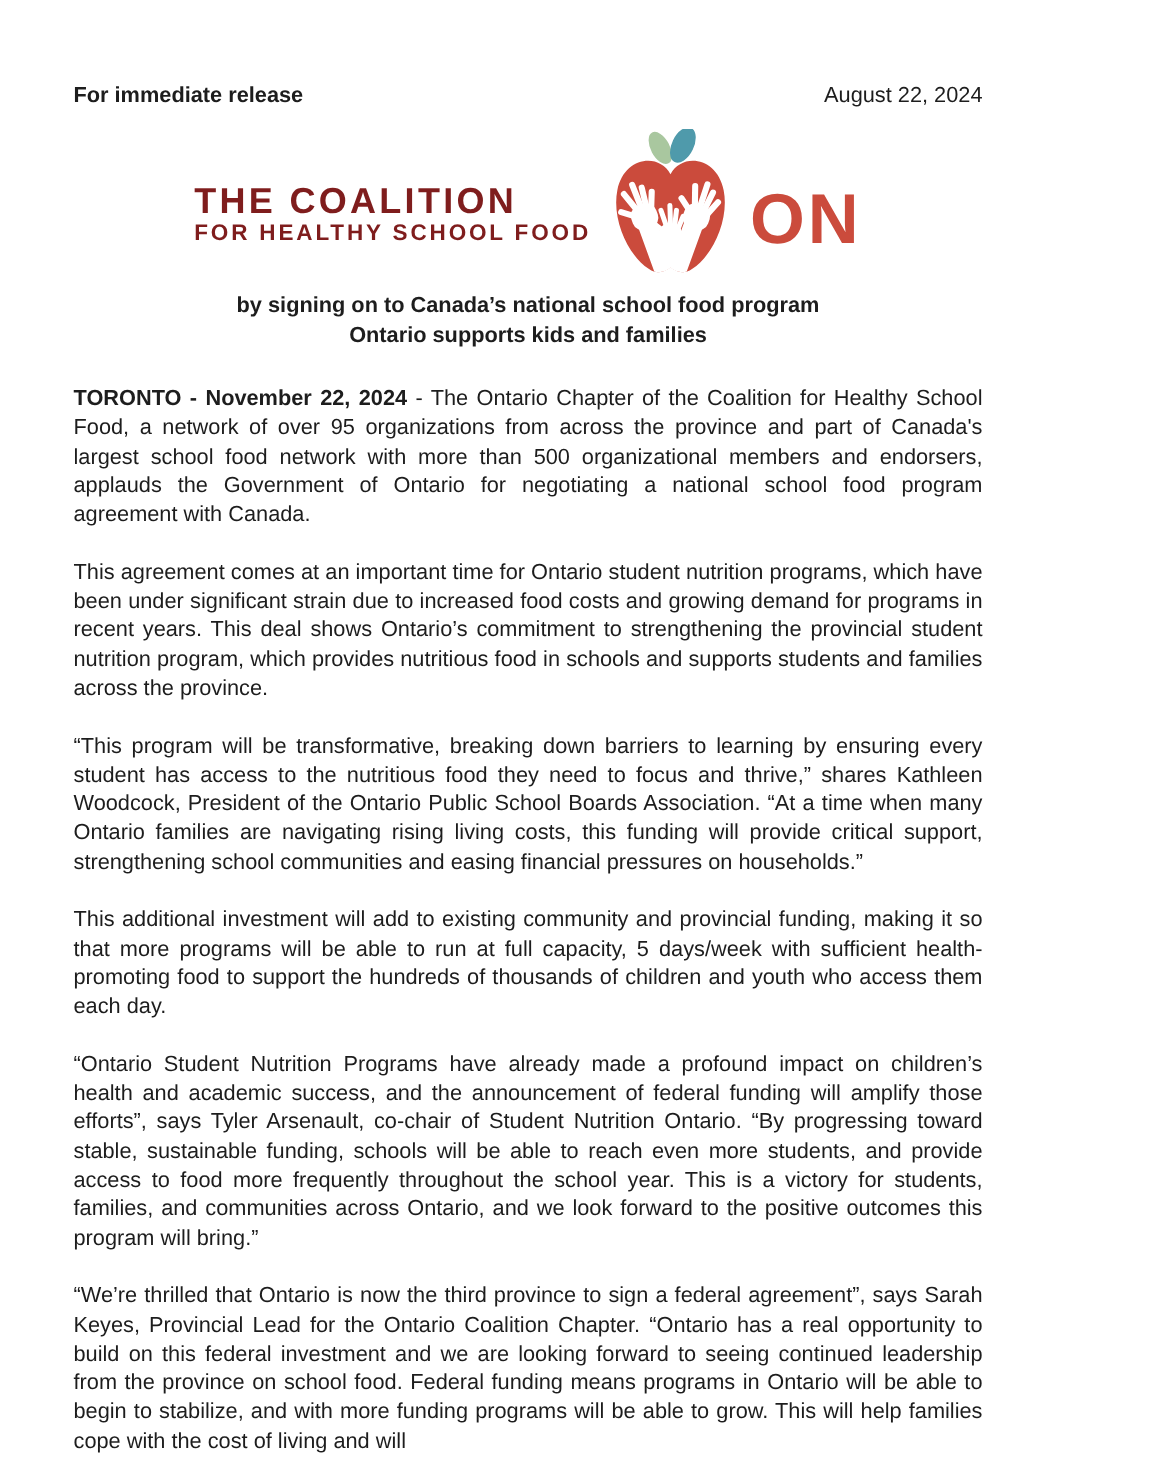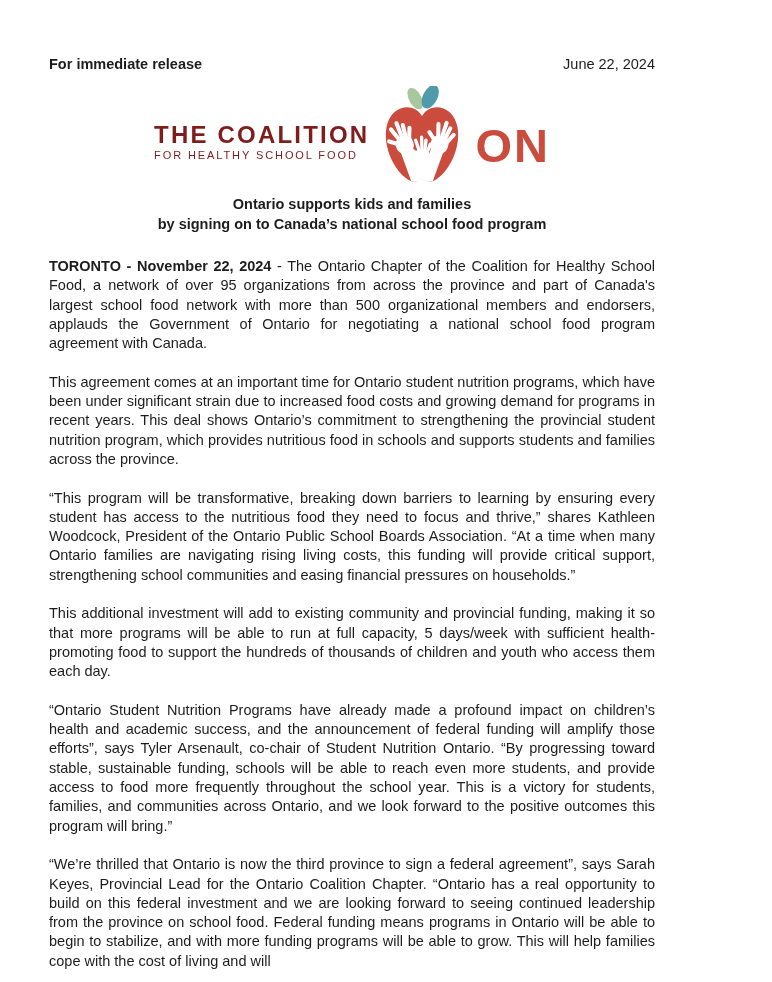--- a/index.html
+++ b/index.html
@@ -41,22 +41,22 @@
     margin-top: 14px;
   }
   .wordmark-line1 {
     font-size: 24px;
     font-weight: 600;
     letter-spacing: 2.2px;
     line-height: 24px;
     white-space: nowrap;
   }
   .wordmark-line2 {
-    font-size: 11px;
-    font-weight: 400;
+    font-size: 15px;
+    font-weight: 700;
     letter-spacing: 1.9px;
     line-height: 15px;
     margin-top: 1px;
     white-space: nowrap;
   }
   .apple-svg { display: block; }
   .province-mark {
     color: #CB4B3C;
     font-size: 47px;
     font-weight: bold;
@@ -84,21 +84,21 @@
   }
   .body-copy p .lead { font-weight: bold; }
 </style>
 </head>
 <body>
 
 <div class="page">
 
   <div class="release-row">
     <span class="release-label">For immediate release</span>
-    <span class="press-date">June 22, 2024</span>
+    <span class="press-date">August 22, 2024</span>
   </div>
 
   <div class="logo-row">
     <div class="wordmark">
       <div class="wordmark-line1">THE COALITION</div>
       <div class="wordmark-line2">FOR HEALTHY SCHOOL FOOD</div>
     </div>
     <svg class="apple-svg" width="88" height="100" viewBox="0 0 90 103" aria-hidden="true">
       <defs>
         <path id="applebody" d="M45 31 C37 16 13 19 8.5 42 C4.5 62 16 87 30 96 C37 101 42 97 45 95 C48 97 53 101 60 96 C74 87 85.5 62 81.5 42 C77 19 53 16 45 31 Z"></path>
@@ -121,22 +121,22 @@
       <g clip-path="url(#appleclip)" fill="#ffffff" stroke="#ffffff" stroke-width="4.2" stroke-linecap="round">
         <use href="#hand" transform="translate(26,57) rotate(-20)"></use>
         <use href="#hand" transform="translate(45,69) scale(0.82)"></use>
         <use href="#hand" transform="translate(64,57) rotate(20)"></use>
       </g>
     </svg>
     <div class="province-mark">ON</div>
   </div>
 
   <div class="headline">
+    <div>by signing on to Canada’s national school food program</div>
     <div>Ontario supports kids and families</div>
-    <div>by signing on to Canada’s national school food program</div>
   </div>
 
   <div class="body-copy">
     <p><span class="lead">TORONTO - November 22, 2024</span><span> - The Ontario Chapter of the Coalition for Healthy School Food, a network of over 95 organizations from across the province and part of Canada's largest school food network with more than 500 organizational members and endorsers, applauds the Government of Ontario for negotiating a national school food program agreement with Canada.</span></p>
     <p>This agreement comes at an important time for Ontario student nutrition programs, which have been under significant strain due to increased food costs and growing demand for programs in recent years. This deal shows Ontario’s commitment to strengthening the provincial student nutrition program, which provides nutritious food in schools and supports students and families across the province.</p>
     <p>“This program will be transformative, breaking down barriers to learning by ensuring every student has access to the nutritious food they need to focus and thrive,” shares Kathleen Woodcock, President of the Ontario Public School Boards Association. “At a time when many Ontario families are navigating rising living costs, this funding will provide critical support, strengthening school communities and easing financial pressures on households.”</p>
     <p>This additional investment will add to existing community and provincial funding, making it so that more programs will be able to run at full capacity, 5 days/week with sufficient health-promoting food to support the hundreds of thousands of children and youth who access them each day.</p>
     <p>“Ontario Student Nutrition Programs have already made a profound impact on children’s health and academic success, and the announcement of federal funding will amplify those efforts”, says Tyler Arsenault, co-chair of Student Nutrition Ontario. “By progressing toward stable, sustainable funding, schools will be able to reach even more students, and provide access to food more frequently throughout the school year. This is a victory for students, families, and communities across Ontario, and we look forward to the positive outcomes this program will bring.”</p>
     <p>“We’re thrilled that Ontario is now the third province to sign a federal agreement”, says Sarah Keyes, Provincial Lead for the Ontario Coalition Chapter. “Ontario has a real opportunity to build on this federal investment and we are looking forward to seeing continued leadership from the province on school food. Federal funding means programs in Ontario will be able to begin to stabilize, and with more funding programs will be able to grow. This will help families cope with the cost of living and will</p>
   </div>

